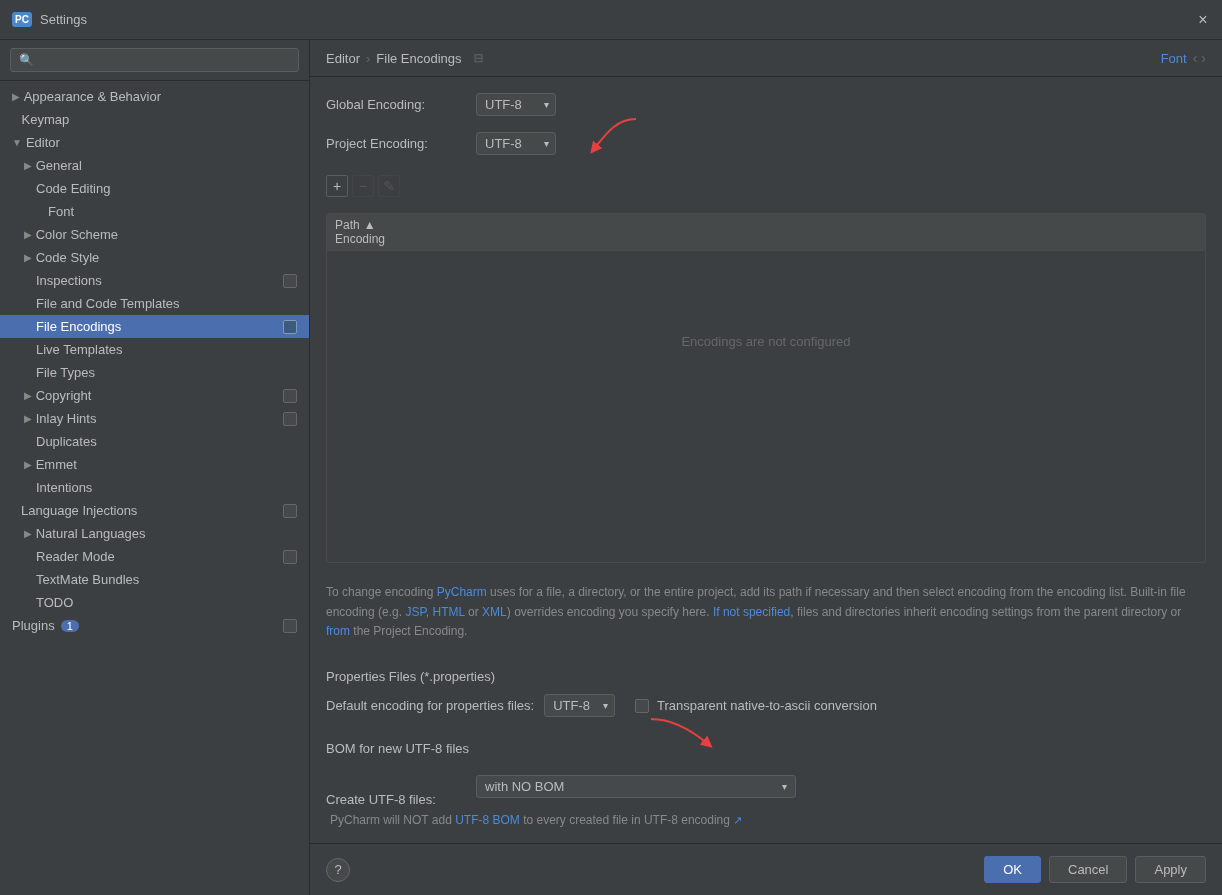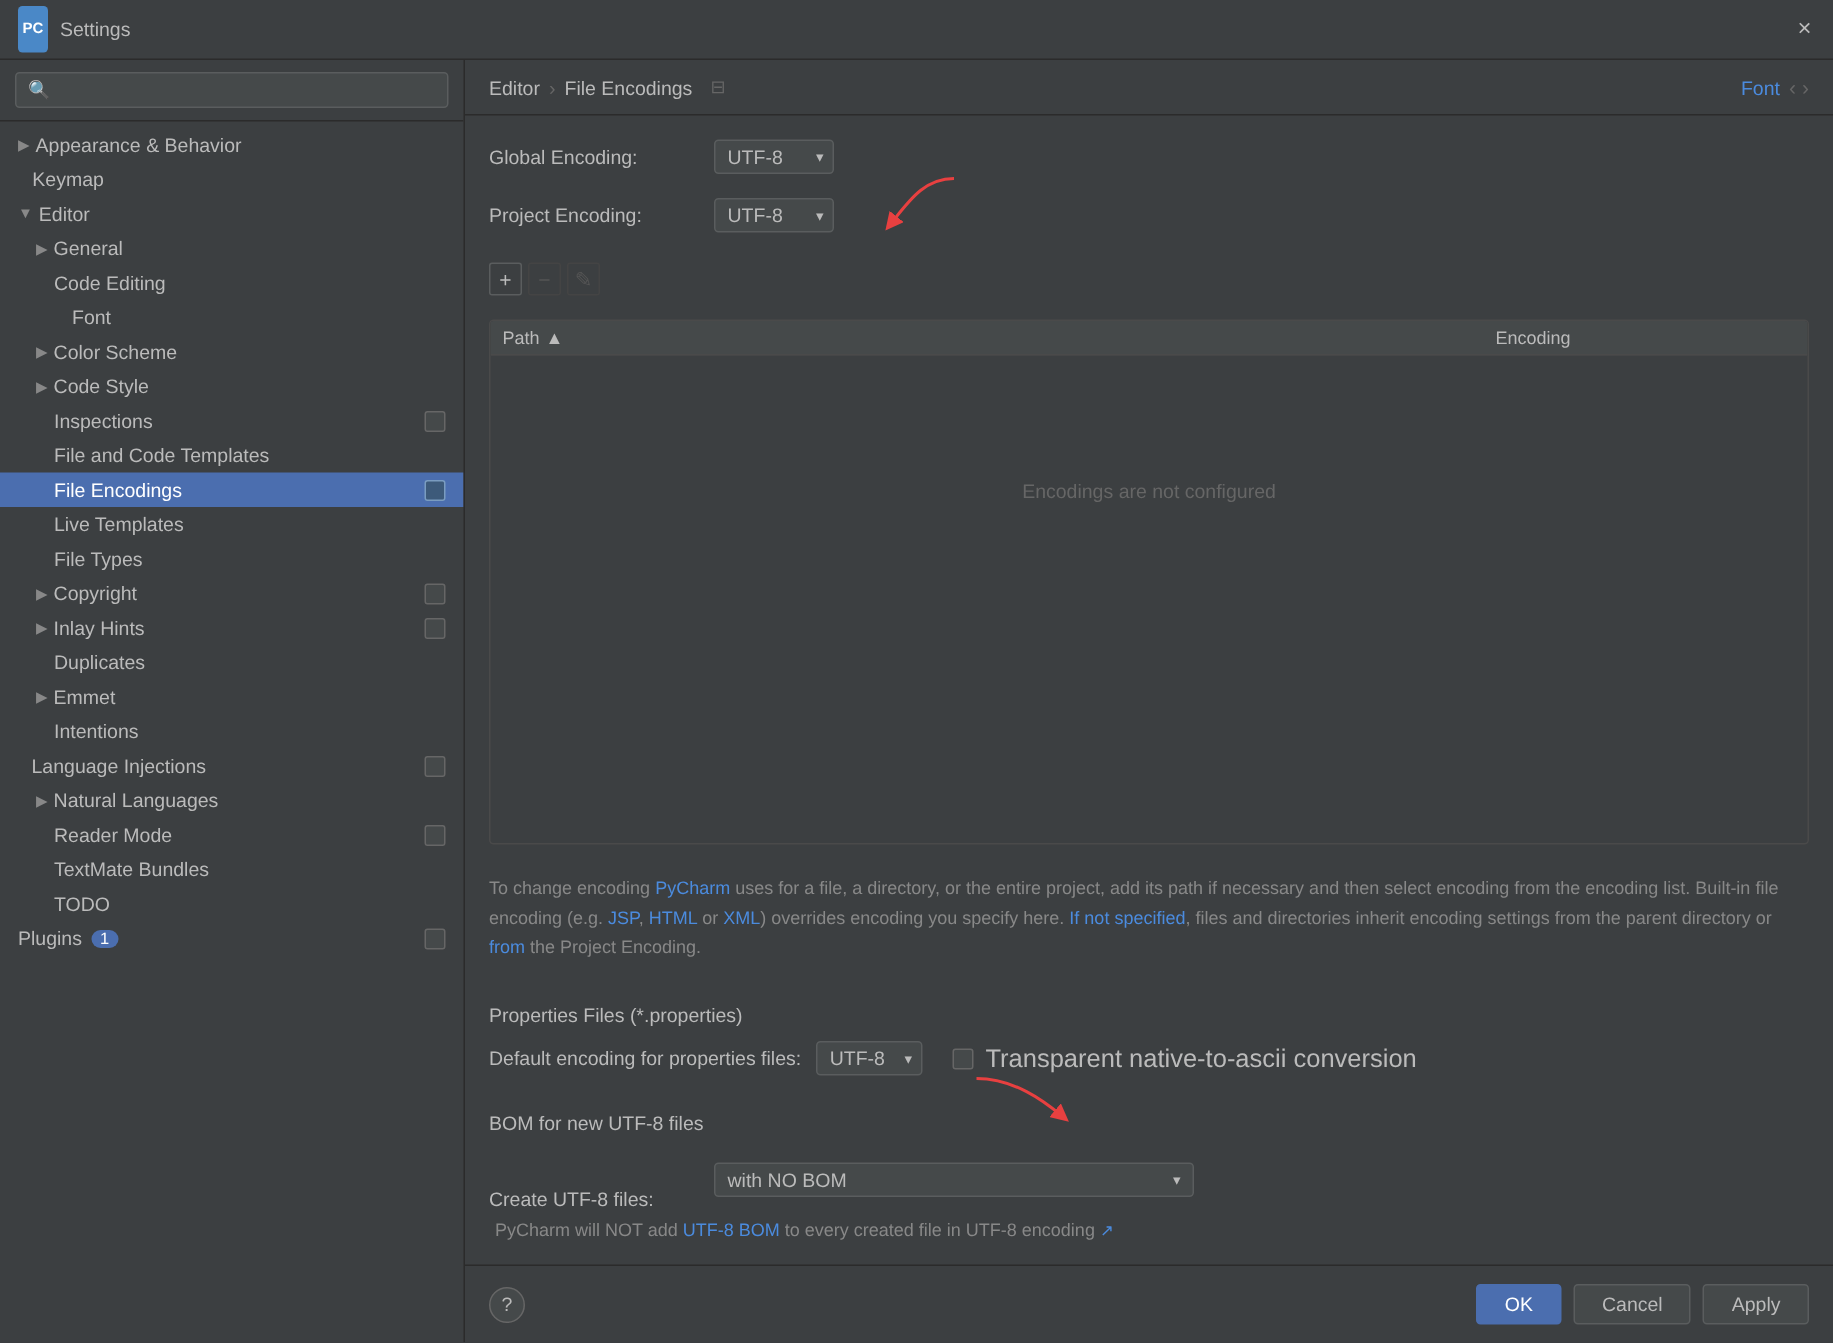--- a/index.html
+++ b/index.html
@@ -18,21 +18,21 @@
       background: #3c3f41;
       height: 40px;
       display: flex;
       align-items: center;
       padding: 0 12px;
       border-bottom: 1px solid #2b2b2b;
       color: #bbb;
       font-size: 13px;
     }
     .title-bar .app-icon {
-      width: 20px; height: 31px;
+      width: 20px; height: 15px;
       background: #4a88c7;
       border-radius: 3px;
       margin-right: 8px;
       display: flex; align-items: center; justify-content: center;
       color: white; font-size: 10px; font-weight: bold;
     }
     .title-bar .title { flex: 1; }
     .title-bar .close-btn {
       width: 14px; height: 14px;
       display: flex; align-items: center; justify-content: center;
@@ -212,20 +212,21 @@
       border: 1px solid #4a4a4a;
       border-radius: 3px;
       overflow: hidden;
       flex: 1;
     }
     .path-table-header {
       display: flex;
       background: #45494a;
       border-bottom: 1px solid #4a4a4a;
       padding: 4px 8px;
+      flex-direction: column;
     }
     .path-table-header .col-path {
       flex: 1;
       display: flex;
       align-items: center;
       gap: 4px;
       color: #bbb;
       font-size: 12px;
     }
     .path-table-header .col-encoding {
@@ -265,21 +266,21 @@
       align-items: center;
       gap: 8px;
     }
     .checkbox-input {
       width: 14px; height: 14px;
       border: 1px solid #666;
       background: #45494a;
       border-radius: 2px;
       flex-shrink: 0;
     }
-    .checkbox-label { color: #bbb; font-size: 17px; }
+    .checkbox-label { color: #bbb; font-size: 13px; }
 
     
     .bom-row {
       display: flex;
       align-items: center;
       gap: 10px;
     }
     .bom-label { color: #bbb; min-width: 140px; font-size: 13px; margin-top: 26px; }
     .bom-dropdown {
       background: #45494a;

